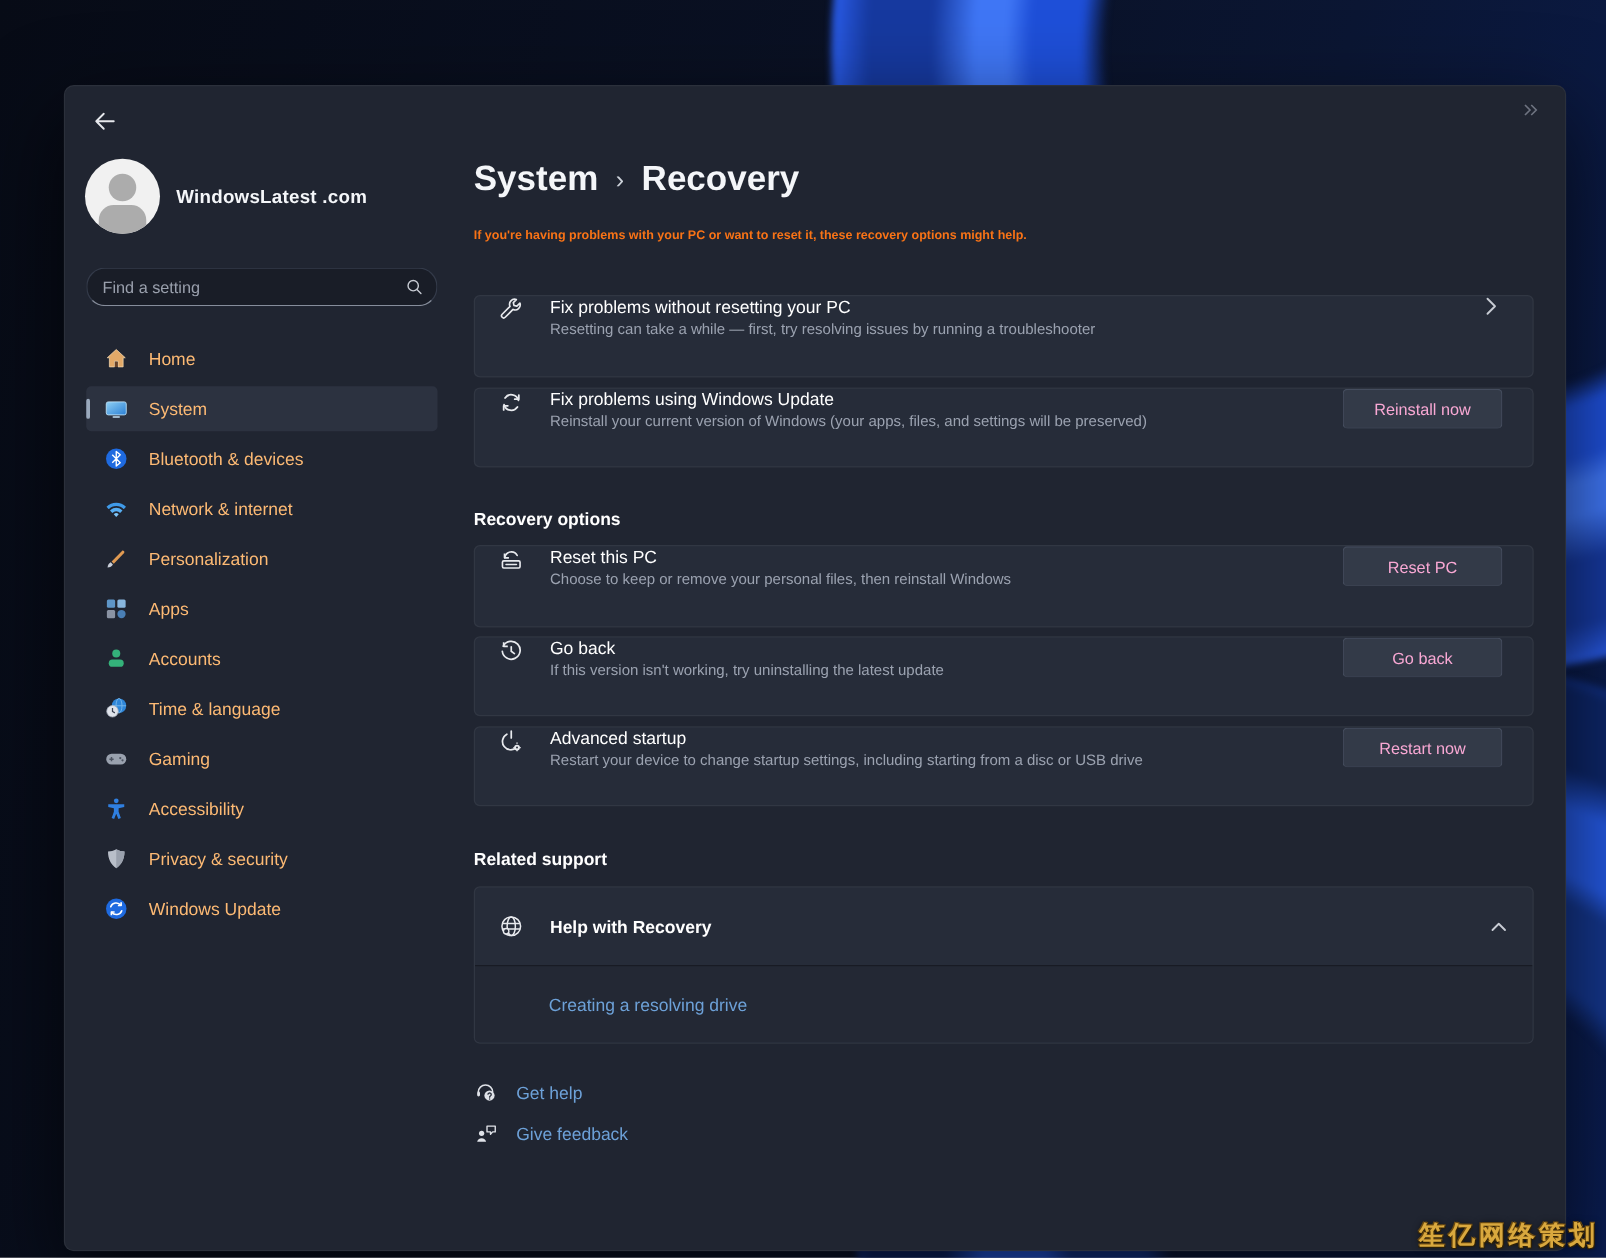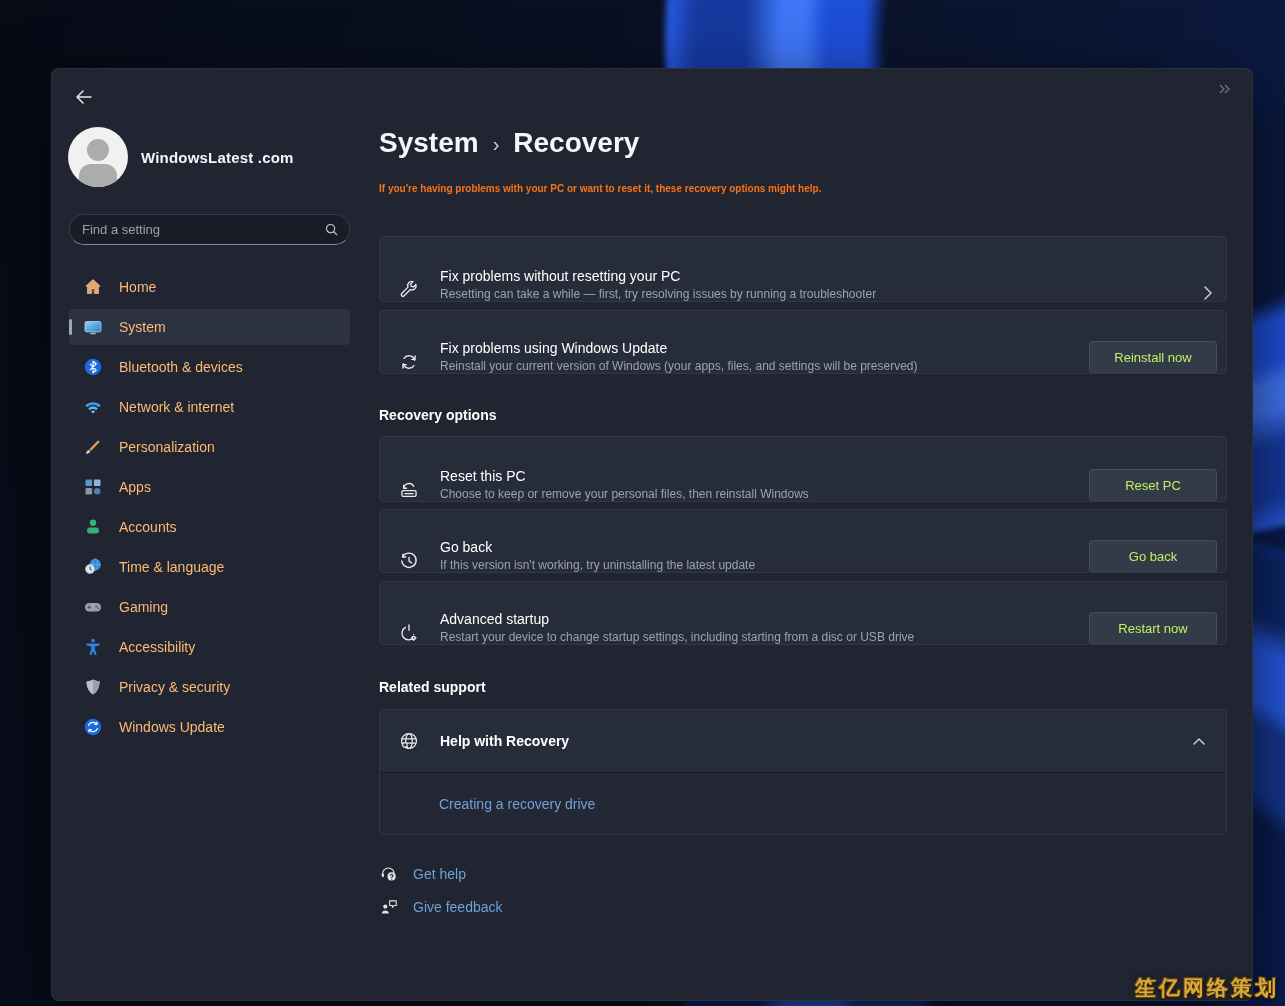--- a/index.html
+++ b/index.html
@@ -50,26 +50,26 @@
   .nav-item.sel::before { content:""; position:absolute; left:0; top:10px; bottom:10px;
     width:3px; border-radius:2px; background:#9aa9bc; }
   .nav-item .ic { width:20px; height:20px; display:flex; flex:0 0 20px; }
   
   .main-title { position:absolute; left:327px; top:58px; font-size:28px; font-weight:700;
     display:flex; align-items:center; gap:14px; }
   .main-title .sep { font-size:20px; font-weight:400; color:#cdd2da; padding-top:3px; }
   .subtitle { position:absolute; left:327px; top:114px; font-size:10px; color:#f97316;font-weight:bold; }
   .card { position:absolute; left:327px; width:848px; background:#262c39;
     border:1px solid rgba(255,255,255,0.055); border-radius:5px;
-    display:flex; align-items:flex-end; padding:0 9px 0 18px; gap:20px; }
+    display:flex; align-items:flex-start; padding:0 24px 0 18px; gap:20px; }
   .cicon { width:22px; height:22px; flex:0 0 22px; display:flex; }
   .ctext { flex:1; display:flex; flex-direction:column; gap:3px; }
   .ctitle { font-size:14px; color:#fff; }
   .cdesc { font-size:12px; color:#9ba2b0; }
-  .btn { min-width:128px; height:32px; background:#333a48; color:#bef264;
+  .btn { min-width:128px; height:32px; background:#333a48; color:#f9a8d4;
     border:1px solid #454d5e; border-bottom-color:#3a4150; border-radius:4px;
     font-size:13px; font-family:inherit; cursor:pointer; }
   .chev { display:flex; padding-right:4px; }
   .slabel { position:absolute; left:327px; font-size:14px; font-weight:700; color:#fff; }
   .help-card { position:absolute; left:327px; top:640px; width:848px;
     background:#262c39; border:1px solid rgba(255,255,255,0.055); border-radius:5px; overflow:hidden; }
   .help-head { height:62px; display:flex; align-items:center; gap:20px; padding:0 16px 0 18px; cursor:pointer;font-weight:bold; }
   .help-body { height:62px; background:#232834; border-top:1px solid rgba(0,0,0,0.3);
     display:flex; align-items:center; padding-left:59px; }
   a.link { color:#6da1d8; font-size:14px; text-decoration:none; cursor:pointer; }
@@ -342,21 +342,21 @@
       <div class="ctext">
           <div class="ctitle">Help with Recovery</div>
         </div>
       <span class="chev">
           <svg width="14" height="9" viewBox="0 0 14 9">
             <path d="M2 7l5-5 5 5" fill="none" stroke="#c8ccd4" stroke-width="1.5" stroke-linecap="round" stroke-linejoin="round"></path>
           </svg>
         </span>
     </div>
     <div class="help-body">
-      <a class="link">Creating a recovery drive</a>
+      <a class="link">Creating a resolving drive</a>
     </div>
   </div>
 
   <div class="foot-row" style="top:793px">
     <span class="ic">
         <svg viewBox="0 0 20 20">
           <path d="M3.6 9.8a5.8 5.8 0 0 1 11.6 0" fill="none" stroke="#dfe2e8" stroke-width="1.2"></path>
           <rect x="2.7" y="9.2" width="2.3" height="4" rx="1.15" fill="#dfe2e8"></rect>
           <circle cx="12.6" cy="12.4" r="4.1" fill="#dfe2e8"></circle>
           <path d="M11.4 11.3a1.3 1.3 0 1 1 1.9 1.5c-.4.3-.6.5-.6.9M12.7 15.2h.01" fill="none" stroke="#262c39" stroke-width="1.1" stroke-linecap="round"></path>

